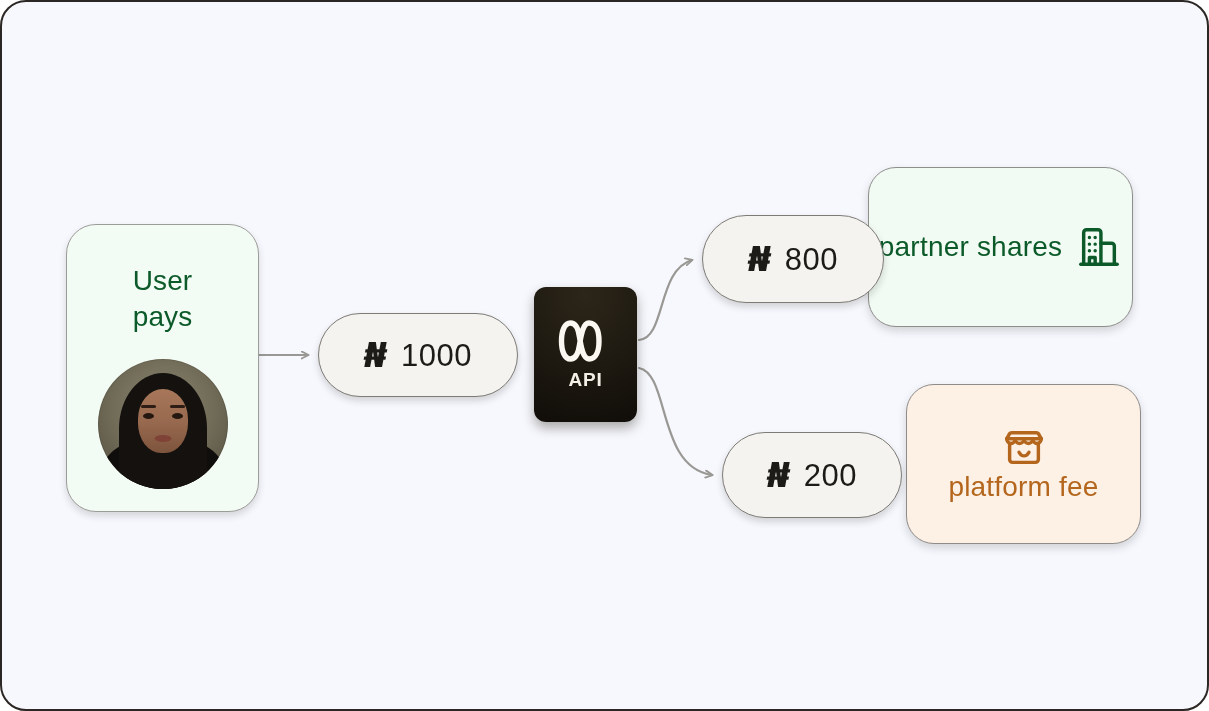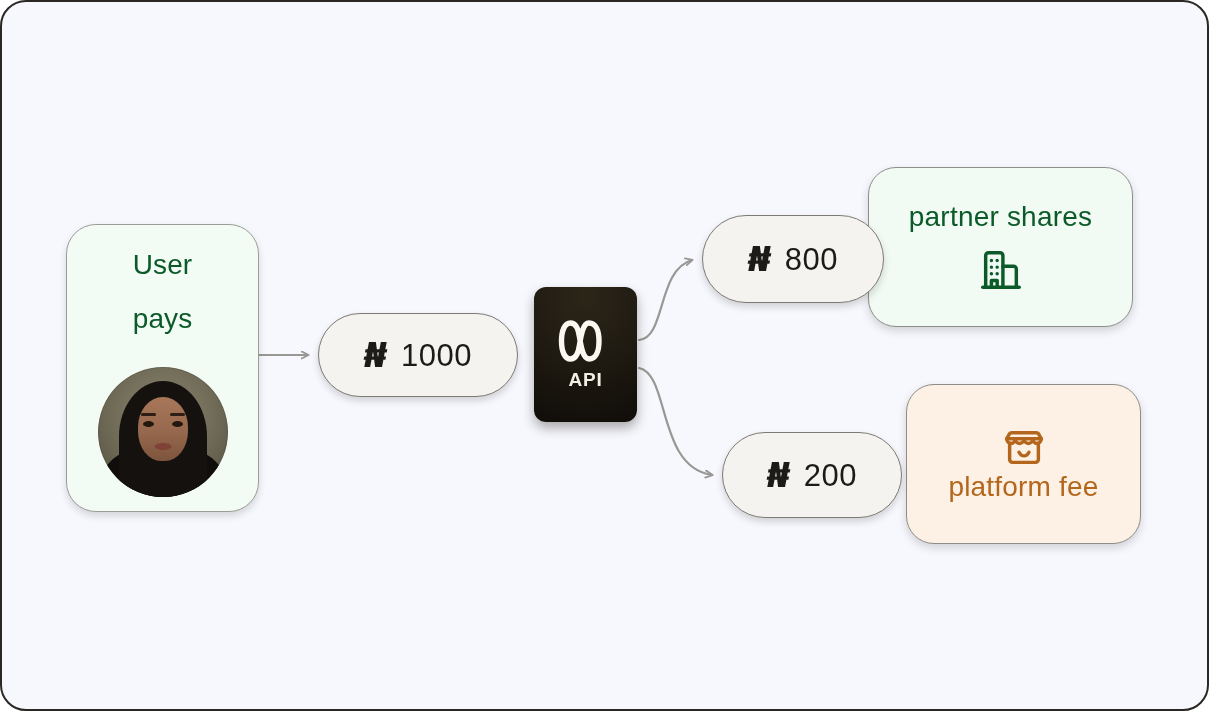--- a/index.html
+++ b/index.html
@@ -40,31 +40,30 @@
   .user-card {
     left: 64px; top: 222px;
     width: 193px; height: 288px;
     background: #f3fbf5;
     border: 1.5px solid #9c9c99;
     border-radius: 30px;
     box-shadow: 0 4px 7px rgba(40,40,40,0.16);
     display: flex;
     flex-direction: column;
     align-items: center;
-    padding-top: 26px;
-    gap: 6px;
+    padding-top: 42px;
   }
   .user-card .line {
     color: #0c5a29;
     font-size: 28px;
     line-height: 1.0;
     letter-spacing: .1px;
     text-align: center;
   }
-  .user-card .line.second { margin-top: 20px; }
+  .user-card .line.second { margin-top: 8px; }
 
   .avatar {
     width: 130px; height: 130px;
     border-radius: 50%;
     margin-top: 28px;
     overflow: hidden;
     position: relative;
     background: radial-gradient(circle at 50% 38%, #8d8771 0%, #6f6a56 52%, #4e4a3b 100%);
     box-shadow: inset 0 0 0 1px rgba(0,0,0,.10);
   }
@@ -178,21 +177,20 @@
 
   
   .partner-card {
     left: 866px; top: 165px;
     width: 265px; height: 160px;
     background: #f1fbf3;
     border: 1.5px solid #8e8e8b;
     border-radius: 28px;
     box-shadow: 0 4px 8px rgba(40,40,40,0.18);
     display: flex;
-    flex-direction: column;
     align-items: center;
     justify-content: center;
     gap: 14px;
     z-index: 1;
   }
   .partner-card .caption {
     color: #0c5a29;
     font-size: 28px;
     letter-spacing: .2px;
   }

